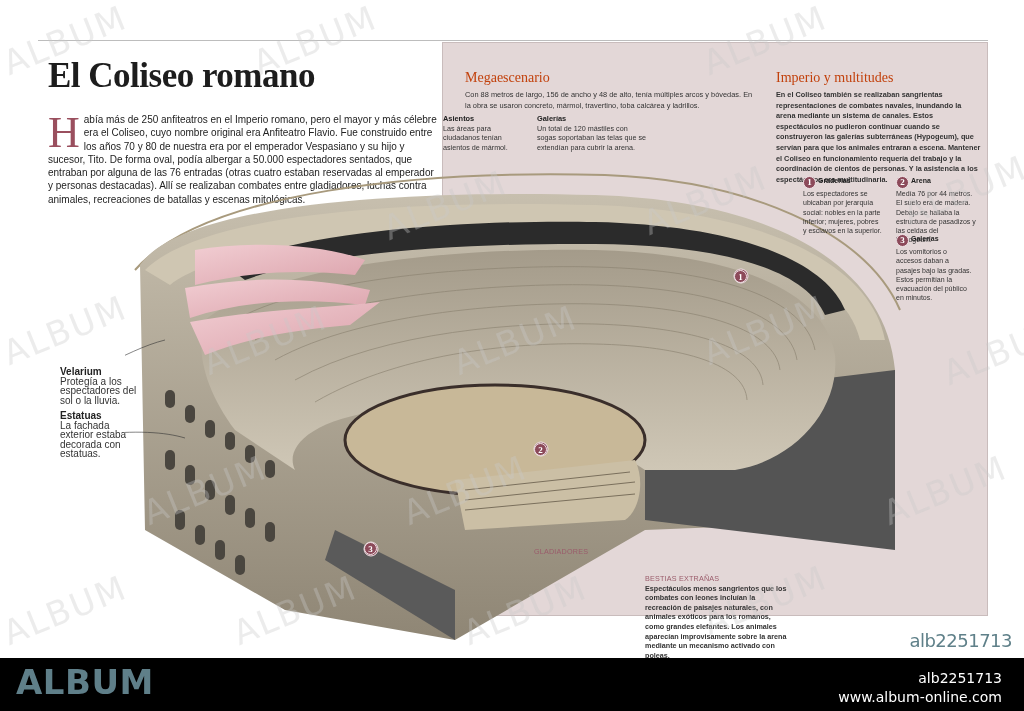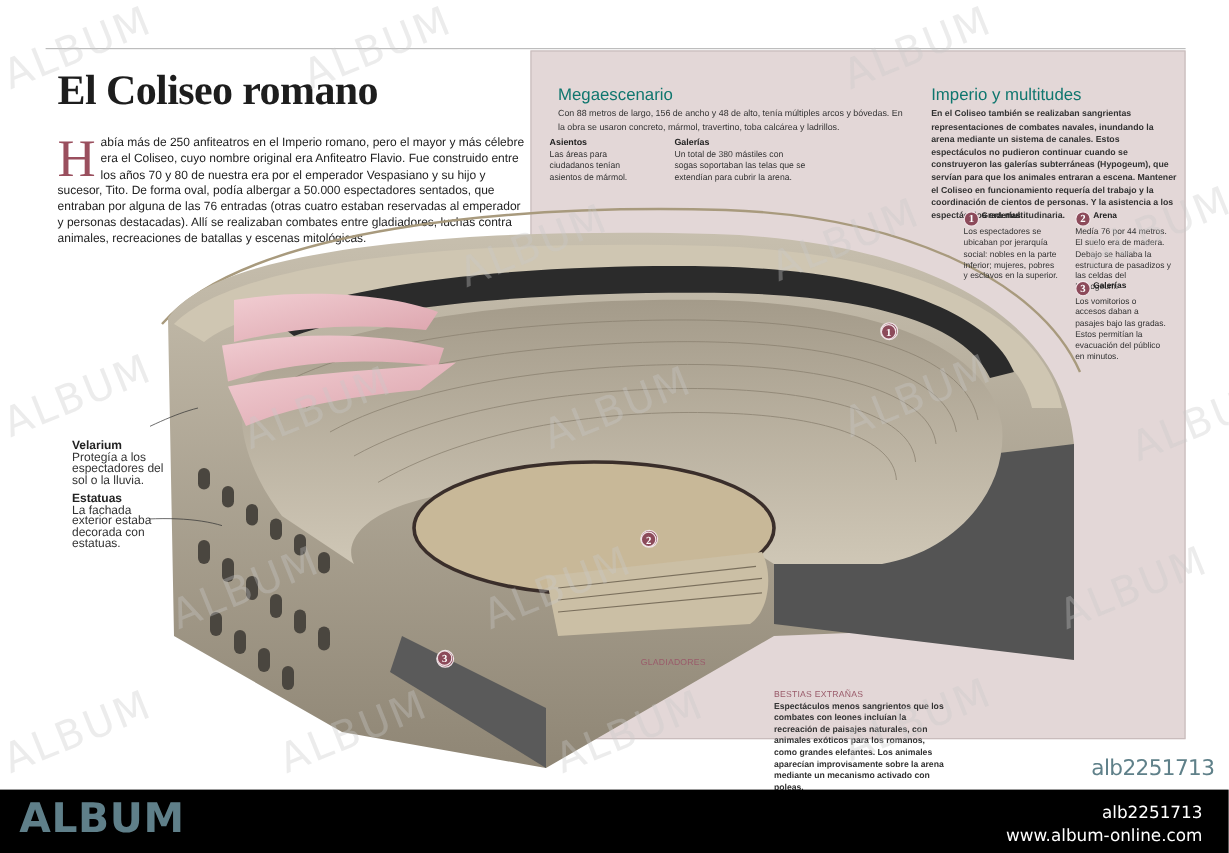--- a/index.html
+++ b/index.html
@@ -4,26 +4,26 @@
 <style>
   *{box-sizing:border-box;margin:0;padding:0}
   html,body{width:1024px;height:711px;overflow:hidden;background:#fff}
   body{position:relative;font-family:"Liberation Sans",sans-serif;color:#2a2a2a}
   .frame{position:absolute;left:38px;top:40px;width:950px;height:578px;border-top:1px solid #bdbdbd}
   .panel{position:absolute;left:442px;top:42px;width:546px;height:574px;background:#e3d7d7;border:1px solid #c9bcbc}
   .title{position:absolute;left:48px;top:56px;font-family:"Liberation Serif","DejaVu Serif",serif;font-size:35px;font-weight:bold;letter-spacing:-0.5px;color:#1d1d1d}
   .intro{position:absolute;left:48px;top:113px;width:390px;font-size:10px;line-height:13.3px;color:#222}
   .intro .dropcap{float:left;font-family:"Liberation Serif",serif;font-size:44px;line-height:38px;color:#9a4f5e;margin-right:4px;margin-top:1px;font-weight:normal}
   .intro p{margin:0}
-  .h2{font-family:Liberation Sans, sans-serif;font-size:14px;color:#0f766e}
+  .h2{font-family:Liberation Serif, serif;font-size:14px;color:#c2410c}
   .small{font-size:7.2px;line-height:9.6px;color:#333}
   .label-title{font-weight:bold;font-size:7.4px;color:#222}
   .mega{position:absolute;left:465px;top:70px;width:290px}
   .mega .txt{margin-top:4px;font-size:7.4px;line-height:10.5px;font-weight:normal;color:#333}
-  .cols3{position:absolute;left:458px;top:114px;width:290px;display:flex;gap:32px}
+  .cols3{position:absolute;left:443px;top:114px;width:290px;display:flex;gap:22px}
   .cols3 .c{flex:0 0 auto}
   .combat{position:absolute;left:776px;top:70px;width:205px}
   .combat .txt{margin-top:4px;font-size:7.3px;line-height:10.6px;font-weight:bold;color:#333}
   .num{display:inline-flex;align-items:center;justify-content:center;width:13px;height:13px;border-radius:50%;background:#8c4a5a;color:#fff;font-family:"Liberation Serif",serif;font-size:9px;font-weight:bold;border:1px solid #f1e5e8;vertical-align:top}
   .item{position:absolute;font-size:7px;line-height:9.3px;color:#333}
   .item .hd{font-weight:bold;color:#222}
   .side{position:absolute;left:60px;font-size:10px;line-height:9.6px;color:#333;width:80px}
   .side .hd{font-weight:bold;color:#222}
   .gl{position:absolute;left:534px;top:547px;width:100px;font-size:7.2px;line-height:9.6px;font-weight:bold;color:#333}
   .gl .hd,.bx .hd{color:#9a5b6a;font-weight:normal;letter-spacing:0.2px}
@@ -144,21 +144,21 @@
   <div class="h2">Megaescenario</div>
   <div class="txt">Con 88 metros de largo, 156 de ancho y 48 de alto, tenía múltiples arcos y bóvedas. En la obra se usaron concreto, mármol, travertino, toba calcárea y ladrillos.</div>
 </div>
 <div class="cols3">
   <div class="c small" style="width:72px">
     <div class="label-title">Asientos</div>
     <div>Las áreas para ciudadanos tenían asientos de mármol.</div>
   </div>
   <div class="c small" style="width:110px">
     <div class="label-title">Galerías</div>
-    <div>Un total de 380 mástiles con sogas soportaban las telas que se extendían para cubrir la arena.</div>
+    <div>Un total de 120 mástiles con sogas soportaban las telas que se extendían para cubrir la arena.</div>
   </div>
 </div>
 
 <div class="combat">
   <div class="h2">Imperio y multitudes</div>
   <div class="txt">En el Coliseo también se realizaban sangrientas representaciones de combates navales, inundando la arena mediante un sistema de canales. Estos espectáculos no pudieron continuar cuando se construyeron las galerías subterráneas (Hypogeum), que servían para que los animales entraran a escena. Mantener el Coliseo en funcionamiento requería del trabajo y la coordinación de cientos de personas. Y la asistencia a los espectáculos era multitudinaria.</div>
 </div>
 
 <div class="item" style="left:803px;top:176px;width:80px">
   <span class="num">1</span>

